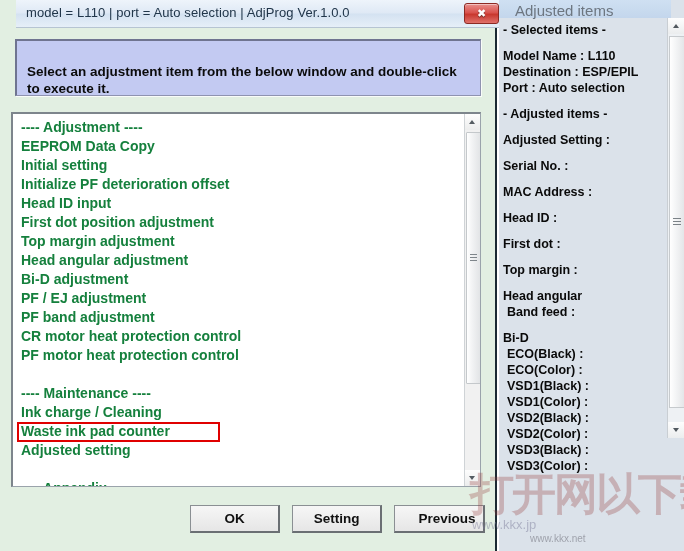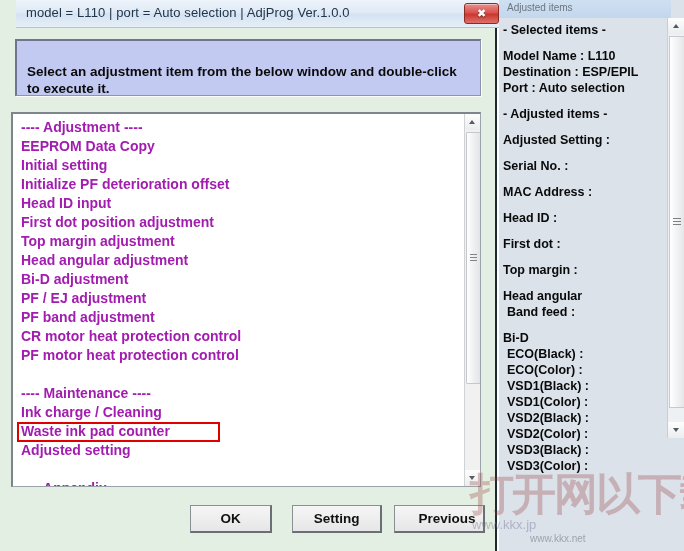--- a/index.html
+++ b/index.html
@@ -71,21 +71,21 @@
     box-sizing:border-box;
     overflow:hidden;
   }
   .list-inner{
     position:absolute;left:0;top:0;width:452px;height:100%;
     padding:4px 0 0 4px;
     box-sizing:border-box;
   }
   .li{
     height:19px;line-height:19px;
-    font-size:14px;font-weight:bold;color:#a21caf;
+    font-size:14px;font-weight:bold;color:#15803d;
     white-space:nowrap;
     padding-left:4px;
     cursor:default;
     position:relative;
   }
   .li.blank{height:19px;}
   .li.marked{}
   .li.marked .marker{
     position:absolute;left:0px;top:0px;width:203px;height:20px;
     border:2px solid #e00000;
@@ -129,36 +129,36 @@
     position:absolute;top:0;height:28px;
     background:linear-gradient(180deg,#f6f6f6,#e6e6e6);
     border:1px solid #8a8f93;
     border-right:2px solid #6a6f73;
     border-bottom:2px solid #6a6f73;
     box-sizing:border-box;
     font-size:13.5px;font-weight:bold;color:#111;
     text-align:center;line-height:25px;
     cursor:pointer;
   }
-  .btn.ok{left:190px;width:82px;}
+  .btn.ok{left:190px;width:90px;}
   .btn.setting{left:292px;width:90px;}
   .btn.prev{left:394px;width:91px;padding-left:16px;}
 
   
   .rpanel{
     position:absolute;left:499px;top:0;width:185px;height:551px;
     background:#dbe2ea;
     box-sizing:border-box;
     overflow:hidden;
   }
   .rpanel .rhead{
     position:absolute;left:0;top:0;width:172px;height:18px;
     background:linear-gradient(180deg,#cfe0f2 0%,#c3d6ec 100%);
-    font-size:10px;color:#6d7680;
-    padding:2px 0 0 8px;box-sizing:border-box;
+    font-size:15px;color:#6d7680;
+    padding:2px 0 0 16px;box-sizing:border-box;
     white-space:nowrap;
   }
   .rbody{
     position:absolute;left:0;top:18px;width:168px;height:533px;
     padding:4px 0 0 4px;box-sizing:border-box;
   }
   .rline{
     font-size:12.5px;font-weight:bold;color:#0a0a0a;
     line-height:16px;height:16px;white-space:nowrap;
   }

